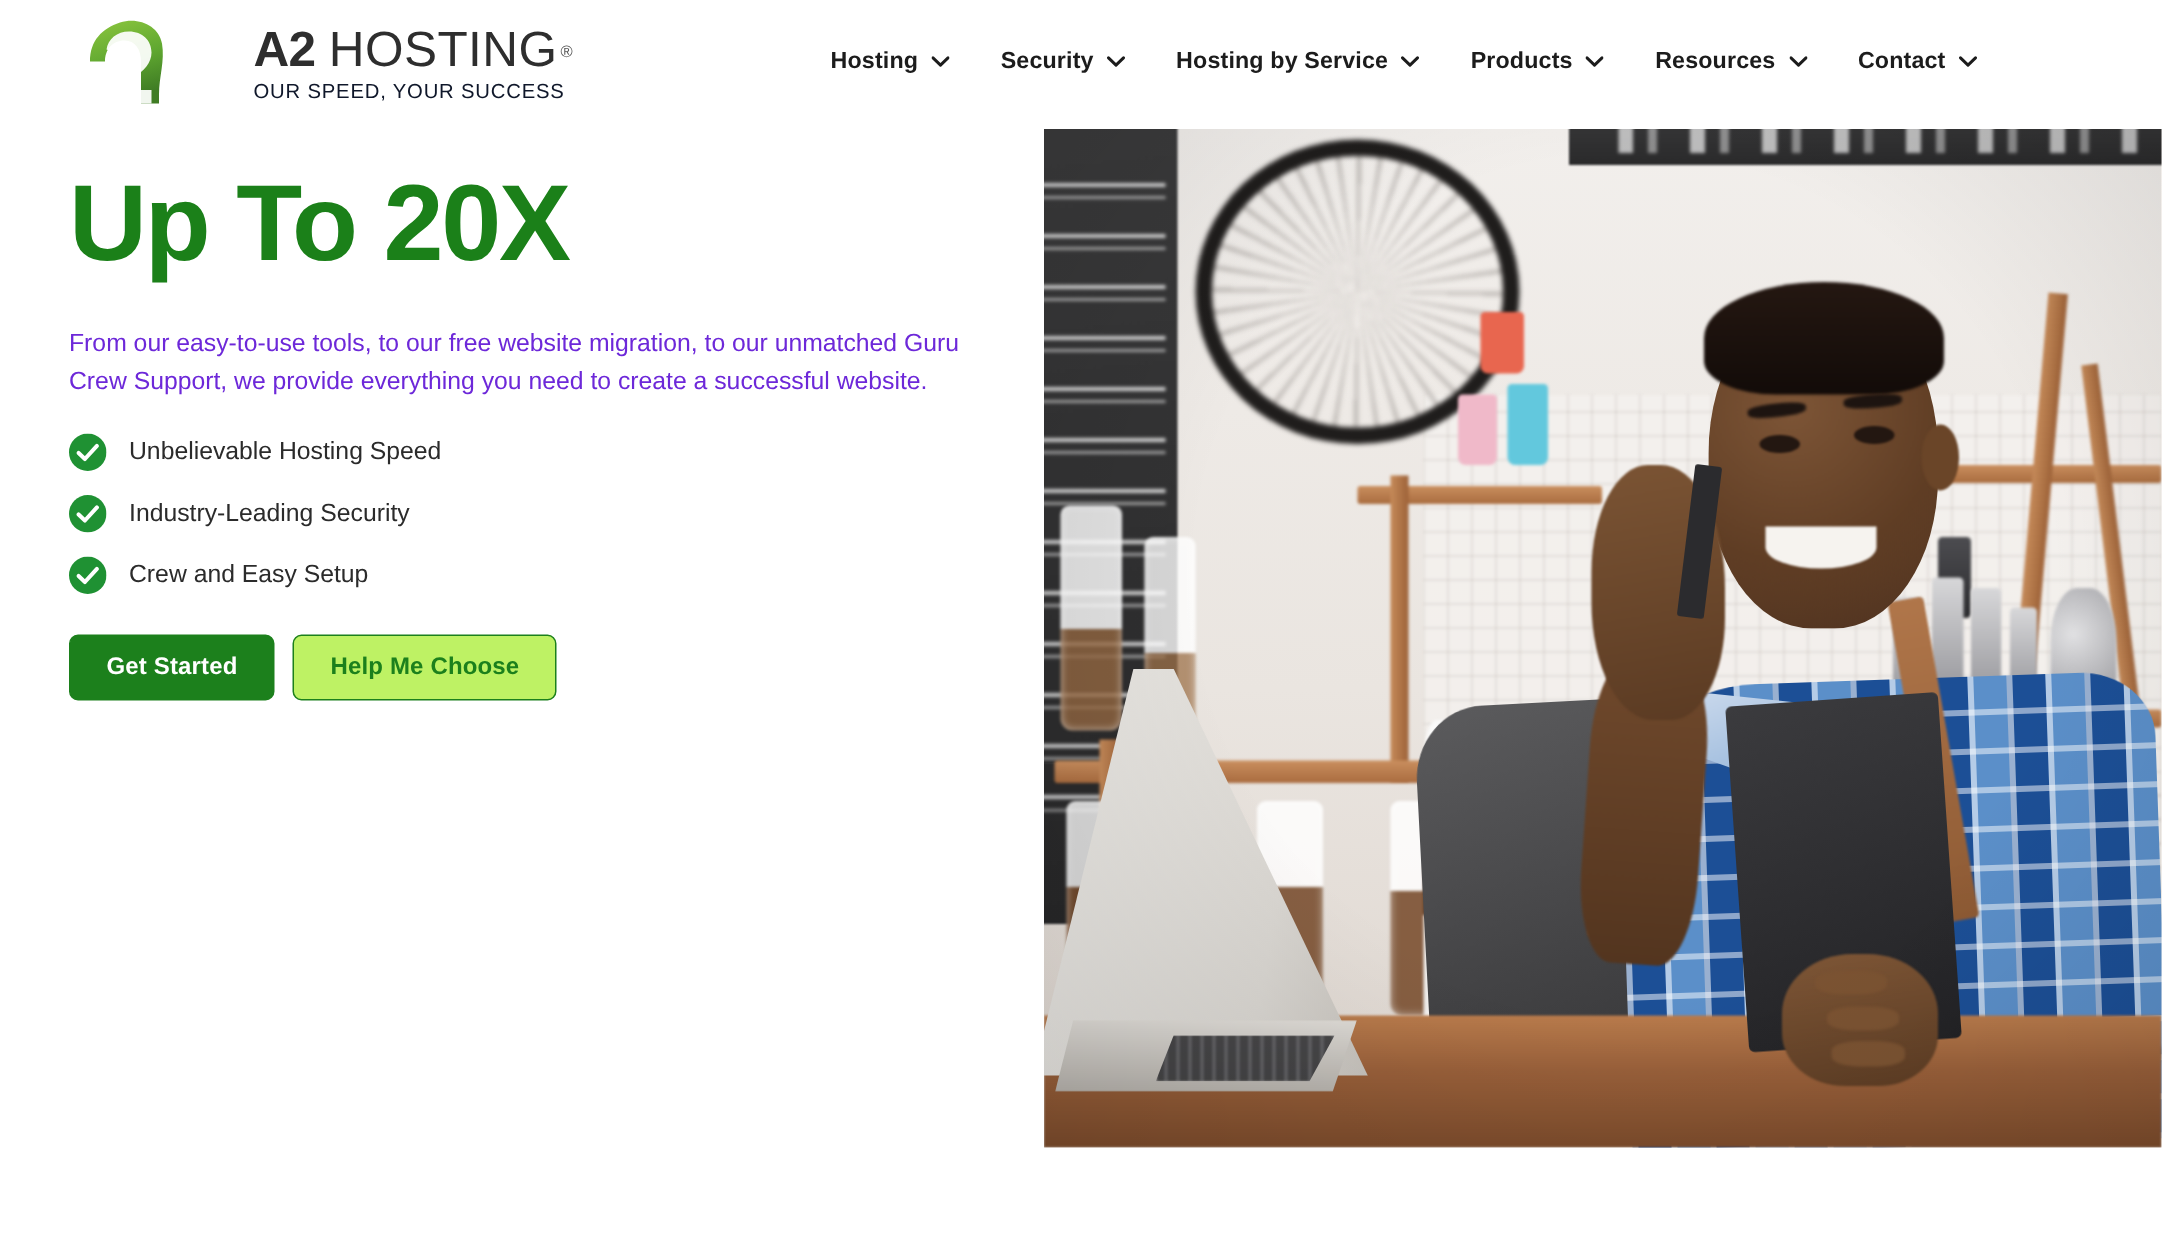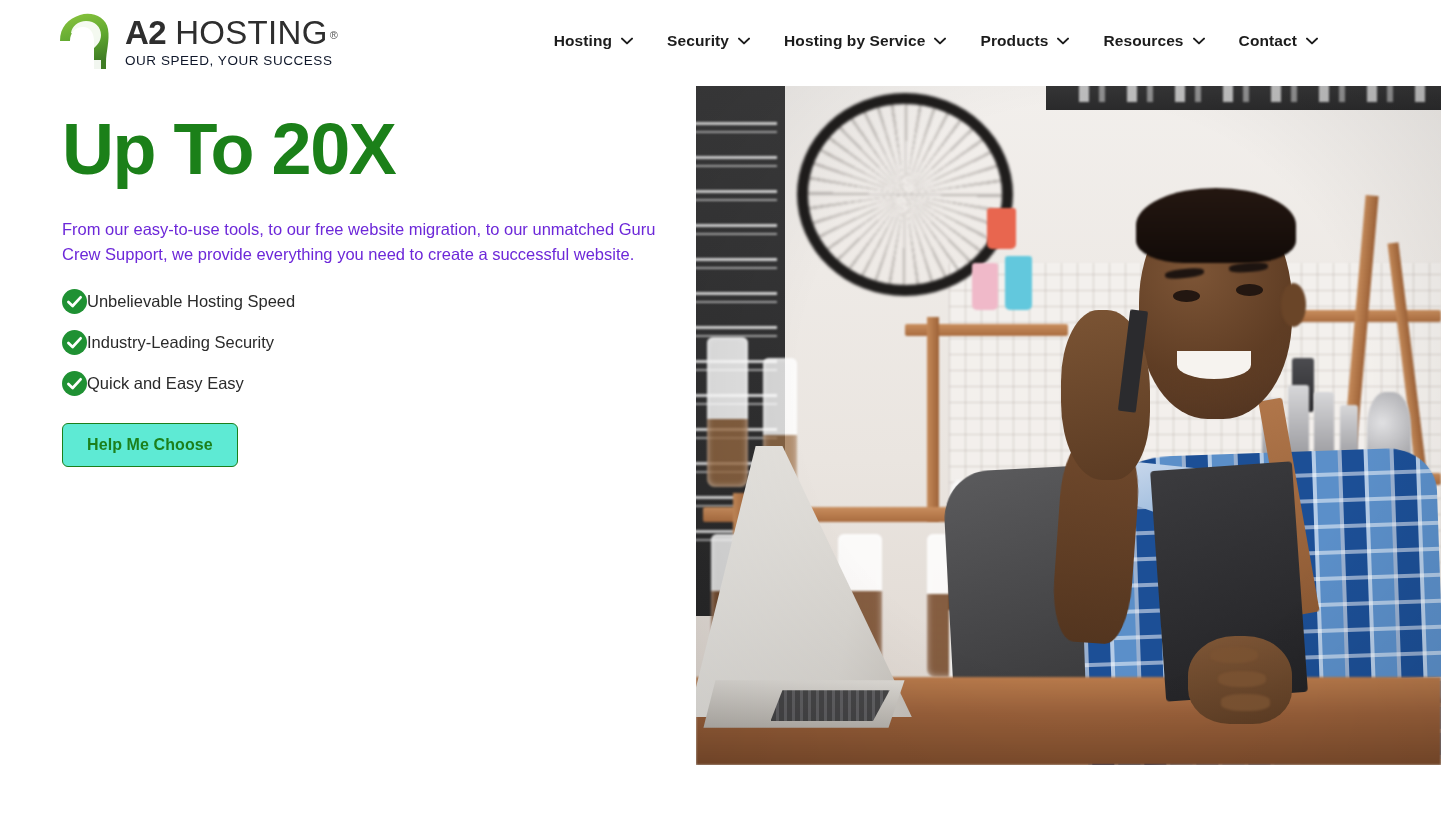--- a/index.html
+++ b/index.html
@@ -24,21 +24,21 @@
   .brand {
     position: absolute;
     left: 60px;
     top: 11px;
     display: flex;
     align-items: center;
     gap: 13px;
     text-decoration: none;
   }
   .brand-mark { width: 52px; height: 62px; display: block; }
-  .brand-text { display: flex; flex-direction: column; justify-content: center; }
+  .brand-text { display: flex; flex-direction: column; justify-content: center; margin-left: 44px; }
   .brand-line1 {
     display: flex;
     align-items: flex-start;
     line-height: 1;
   }
   .brand-a2 {
     font-family: "Liberation Sans", sans-serif;
     font-weight: bold;
     font-size: 33px;
     letter-spacing: -0.5px;
@@ -89,21 +89,21 @@
     white-space: nowrap;
     letter-spacing: 0.1px;
   }
   .chev { width: 12px; height: 8px; display: block; flex: 0 0 auto; }
 
   
   .hero { position: absolute; top: 91px; left: 0; width: 1441px; height: 734px; }
 
   .hero-copy {
     position: absolute;
-    left: 62px;
+    left: 46px;
     top: 0px;
     width: 640px;
   }
   .eyebrow {
     font-family: "Liberation Sans", sans-serif;
     font-weight: bold;
     font-size: 72px;
     line-height: 1.0;
     color: #1b8019;
     letter-spacing: -1.5px;
@@ -124,20 +124,21 @@
     font-size: 16.5px;
     line-height: 1.5;
     color: #6d28d9;
     margin-top: 32px;
     width: 615px;
   }
   .hero-list { list-style: none; margin-top: 22px; }
   .hero-list li {
     display: flex;
     align-items: center;
+    gap: 15px;
     margin-bottom: 16px;
   }
   .tick { width: 25px; height: 25px; flex: 0 0 auto; display: block; }
   .tick-label {
     font-family: "Liberation Sans", sans-serif;
     font-size: 16.5px;
     color: #2b2b2b;
   }
   .hero-cta { display: flex; align-items: stretch; gap: 12px; margin-top: 27px; }
   .btn {
@@ -152,21 +153,21 @@
     letter-spacing: 0.1px;
   }
   .btn-primary {
     background: #1c801c;
     color: #ffffff;
     border: 1px solid #1c801c;
     padding: 0 24px;
     height: 44px;
   }
   .btn-secondary {
-    background: #5eead4;
+    background: #bef264;
     color: #1c801c;
     border: 1px solid #1c801c;
     padding: 0 24px;
     height: 44px;
   }
 
   
   .hero-media {
     position: absolute;
     left: 696px;
@@ -582,25 +583,26 @@
         </span>
         <span class="tick-label">Industry-Leading Security</span>
       </li>
       <li>
         <span>
           <svg class="tick" viewBox="0 0 25 25" aria-hidden="true">
             <circle cx="12.5" cy="12.5" r="12.5" fill="#1f9133"></circle>
             <path d="M6.4 13.0 L10.6 17.0 L18.6 8.3" fill="none" stroke="#ffffff" stroke-width="2.7" stroke-linecap="round" stroke-linejoin="round"></path>
           </svg>
         </span>
-        <span class="tick-label">Quick and Easy Easy</span>
+        <span class="tick-label">Crew and Easy Setup</span>
       </li>
     </ul>
 
     <div class="hero-cta">
+      <button class="btn btn-primary">Get Started</button>
       <button class="btn btn-secondary">Help Me Choose</button>
     </div>
   </div>
 
   <figure class="hero-media">
     <div class="scene">
       <div class="wall"></div>
       <div class="tile-wall"></div>
 
       <div class="chalkboard-l">

